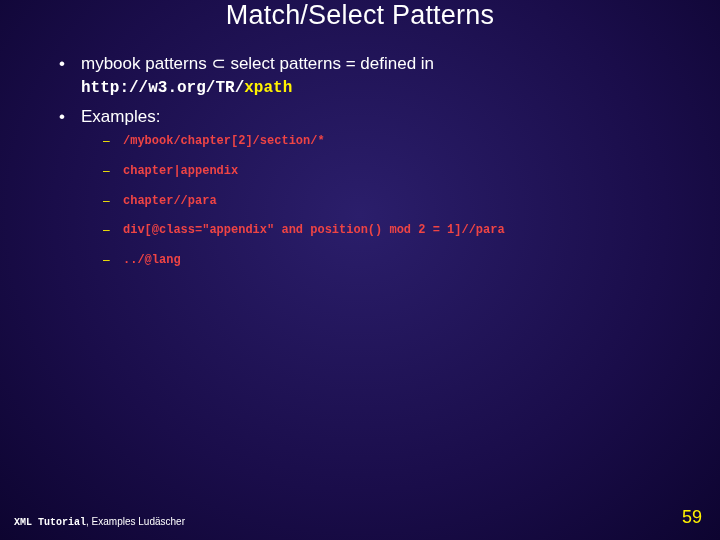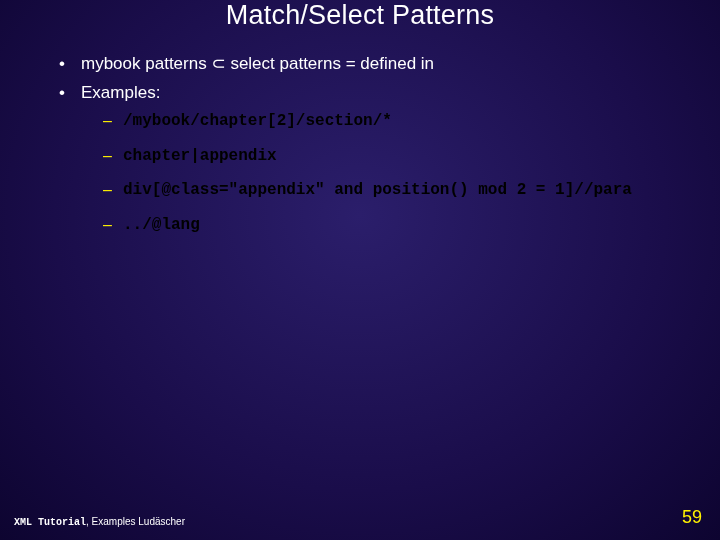--- a/index.html
+++ b/index.html
@@ -65,24 +65,24 @@
   }
   ul.dashes {
     list-style: none;
     padding: 0;
     margin: 6px 0 0 22px;
   }
   ul.dashes > li {
     position: relative;
     padding-left: 20px;
     margin-bottom: 14px;
-    color: #000000;
+    color: #ef4444;
     font-family: "Courier New", monospace;
     font-weight: bold;
-    font-size: 16px;
+    font-size: 12px;
     line-height: 1.3;
   }
   ul.dashes > li::before {
     content: "–";
     position: absolute;
     left: 0;
     top: 0;
     color: #fff200;
     font-family: Verdana, Arial, sans-serif;
     font-weight: normal;
@@ -111,26 +111,30 @@
 </style>
 </head>
 <body>
 
 <div class="title">Match/Select Patterns</div>
 
 <div class="content">
   <ul class="bullets">
     <li>
       <span>mybook patterns </span><span class="subset">⊂</span><span> select patterns = defined in</span>
+      <div class="mono url-line">
+        <span class="url-base">http://w3.org/TR/</span><span class="url-tail">xpath</span>
+      </div>
     </li>
     <li>
       <span class="examples-label">Examples:</span>
       <ul class="dashes">
         <li>/mybook/chapter[2]/section/*</li>
         <li>chapter|appendix</li>
+        <li>chapter//para</li>
         <li>div[@class="appendix" and position() mod 2 = 1]//para</li>
         <li>../@lang</li>
       </ul>
     </li>
   </ul>
 </div>
 
 <div class="footer-left">
   <span class="bold">XML Tutorial</span><span>, Examples Ludäscher</span>
 </div>

